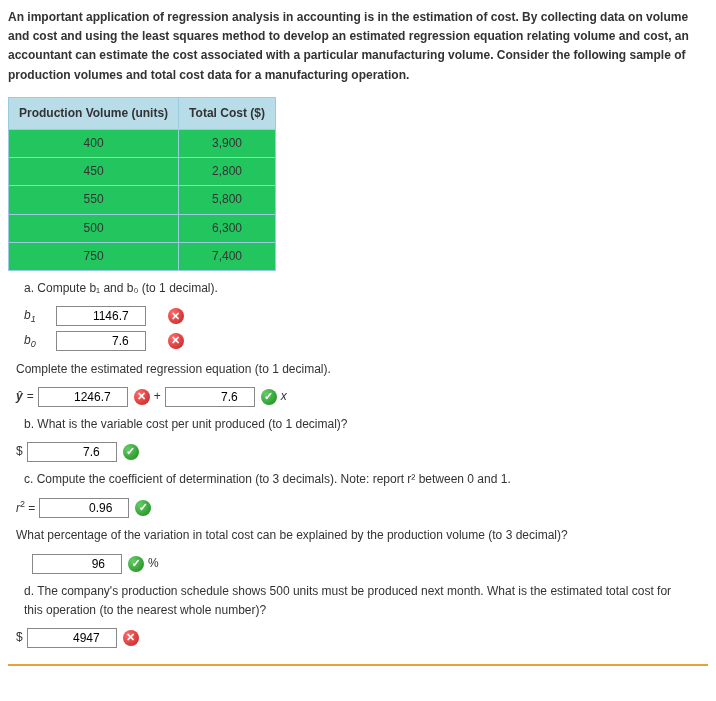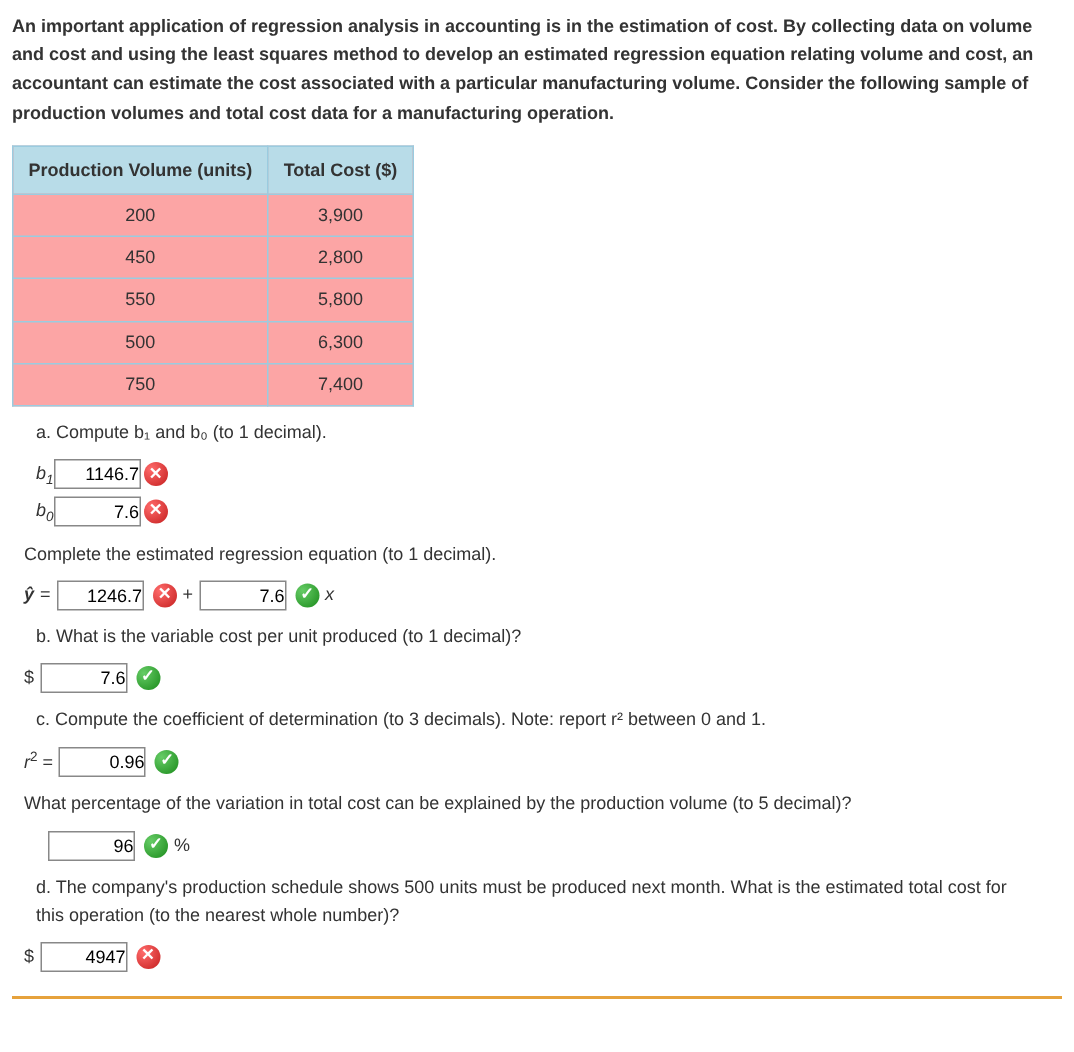--- a/index.html
+++ b/index.html
@@ -11,21 +11,21 @@
     width: 716px;
     box-sizing: border-box;
     line-height: 1.6;
   }
   .intro {
     margin-bottom: 12px;
     font-weight: bold;
   }
   table.data {
     border-collapse: collapse;
-    background: #fca5a5;
+    background: #22c55e;
     margin: 8px 0 4px 0;
   }
   table.data th {
     background: #b8dce8;
     padding: 6px 10px;
     font-weight: bold;
     text-align: center;
     border: 1px solid #9acce0;
   }
   table.data td {
@@ -33,34 +33,34 @@
     text-align: center;
     border: 1px solid #9acce0;
   }
   .question {
     margin: 8px 16px;
   }
   .sub-row {
     margin: 4px 0 4px 16px;
     display: flex;
     align-items: center;
-    gap: 0;
+    gap: 20px;
   }
   .inline-row {
     margin: 4px 0 4px 8px;
     display: flex;
     align-items: center;
     gap: 4px;
   }
   input.answer {
     width: 56px;
     text-align: right;
     font-size: 12px;
     border: 1px solid #888;
-    padding: 2px 0;
+    padding: 2px 16px;
     font-family: Verdana, Arial, sans-serif;
   }
   .icon-correct, .icon-wrong {
     display: inline-flex;
     width: 16px;
     height: 16px;
     border-radius: 50%;
     align-items: center;
     justify-content: center;
     font-size: 11px;
@@ -91,21 +91,21 @@
 
 <table class="data">
   <thead>
     <tr>
       <th>Production Volume (units)</th>
       <th>Total Cost ($)</th>
     </tr>
   </thead>
   <tbody>
     <tr>
-        <td>200</td>
+        <td>400</td>
         <td>3,900</td>
       </tr>
     <tr>
         <td>450</td>
         <td>2,800</td>
       </tr>
     <tr>
         <td>550</td>
         <td>5,800</td>
       </tr>
@@ -160,21 +160,21 @@
 <div class="question">
   <span>c.</span>
   <span>Compute the coefficient of determination (to 3 decimals). Note: report r² between 0 and 1.</span>
 </div>
 <div class="inline-row">
   <span><span class="ital">r</span><span style="vertical-align:super;font-size:9px">2</span><span> =</span></span>
   <input class="answer" value="0.96" style="">
   <span class="icon-correct"></span>
 </div>
 
-<div class="question" style="margin-left:8px">What percentage of the variation in total cost can be explained by the production volume (to 5 decimal)?</div>
+<div class="question" style="margin-left:8px">What percentage of the variation in total cost can be explained by the production volume (to 3 decimal)?</div>
 <div class="inline-row" style="margin-left:24px">
   <input class="answer" value="96" style="">
   <span class="icon-correct"></span>
   <span>%</span>
 </div>
 
 <div class="question">
   <span>d.</span>
   <span>The company's production schedule shows 500 units must be produced next month. What is the estimated total cost for this operation (to the nearest whole number)?</span>
 </div>

